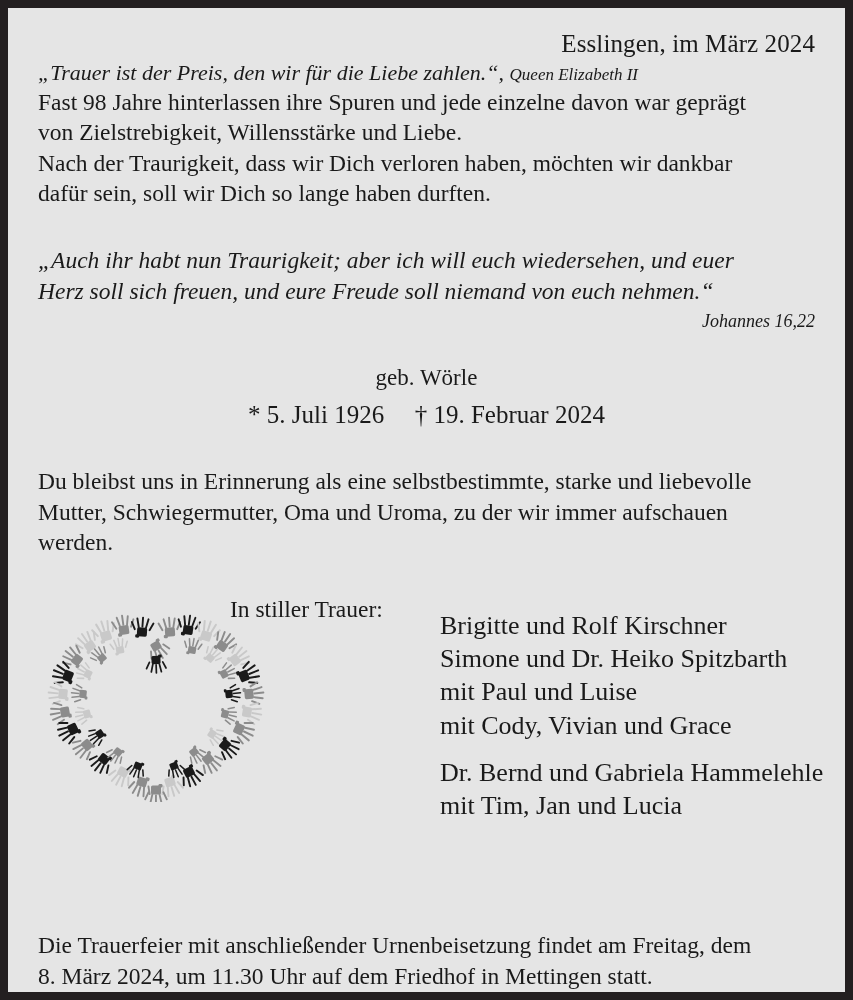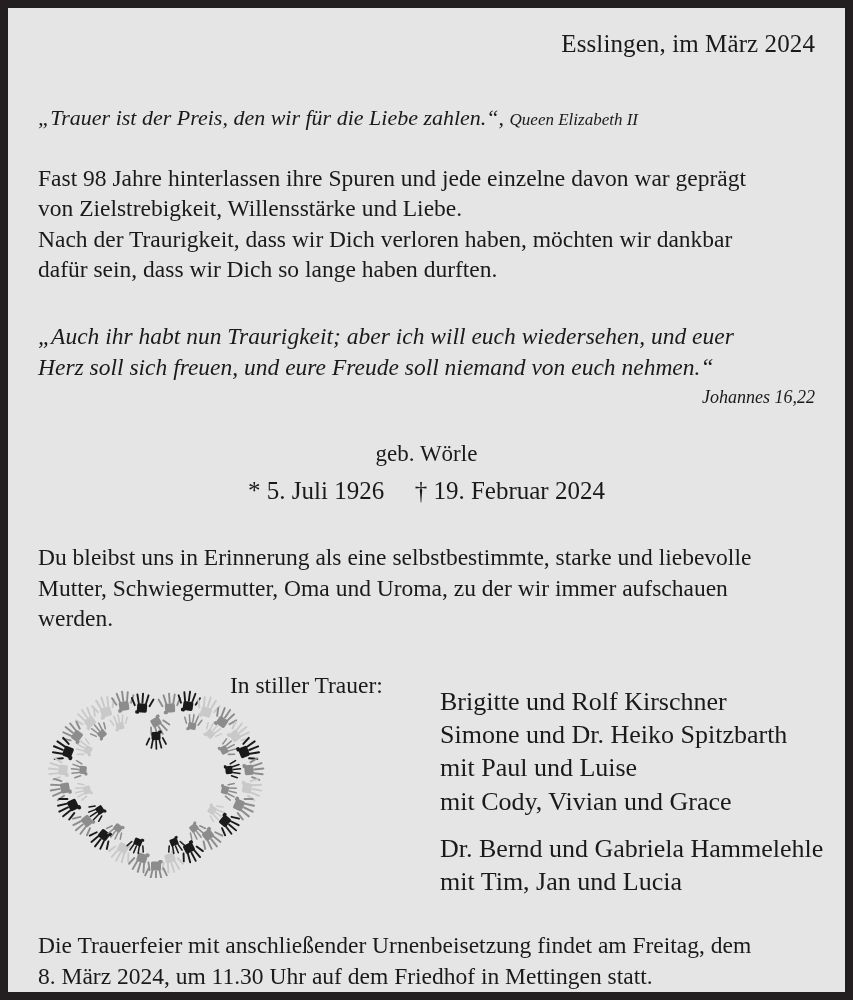--- a/index.html
+++ b/index.html
@@ -35,41 +35,39 @@
     text-align: right;
     font-size: 25px;
     line-height: 1.2;
     padding-top: 21px;
     padding-right: 8px;
     letter-spacing: 0.1px;
   }
 
   
   .quote-line {
-    margin-top: 45px;
     padding-left: 8px;
     font-size: 22px;
     font-style: italic;
     line-height: 1.25;
     white-space: nowrap;
   }
   .quote-line .attrib {
     font-size: 17px;
     font-style: italic;
   }
 
   
   .para {
     padding-left: 8px;
     padding-right: 8px;
     font-size: 23.5px;
     line-height: 1.30;
   }
   .para-tribute {
-    margin-top: 31px;
     text-align: justify;
     text-align-last: left;
   }
   .para-tribute .l { display: block; white-space: nowrap; }
 
   
   .verse {
     margin-top: 36px;
     padding-left: 8px;
     padding-right: 8px;
@@ -171,21 +169,21 @@
 
     <div class="quote-line">
       <span>„Trauer ist der Preis, den wir für die Liebe zahlen.“,</span>
       <span class="attrib">Queen Elizabeth II</span>
     </div>
 
     <div class="para para-tribute">
       <span class="l">Fast 98 Jahre hinterlassen ihre Spuren und jede einzelne davon war geprägt</span>
       <span class="l">von Zielstrebigkeit, Willensstärke und Liebe.</span>
       <span class="l">Nach der Traurigkeit, dass wir Dich verloren haben, möchten wir dankbar</span>
-      <span class="l">dafür sein, dass wir Dich so lange haben durften.</span>
+      <span class="l">dafür sein, soll wir Dich so lange haben durften.</span>
     </div>
 
     <div class="verse">
       <span class="l">„Auch ihr habt nun Traurigkeit; aber ich will euch wiedersehen, und euer</span>
       <span class="l">Herz soll sich freuen, und eure Freude soll niemand von euch nehmen.“</span>
     </div>
     <div class="verse-ref">Johannes 16,22</div>
 
     <div class="name-block">
       <div class="maiden-name">geb. Wörle</div>

